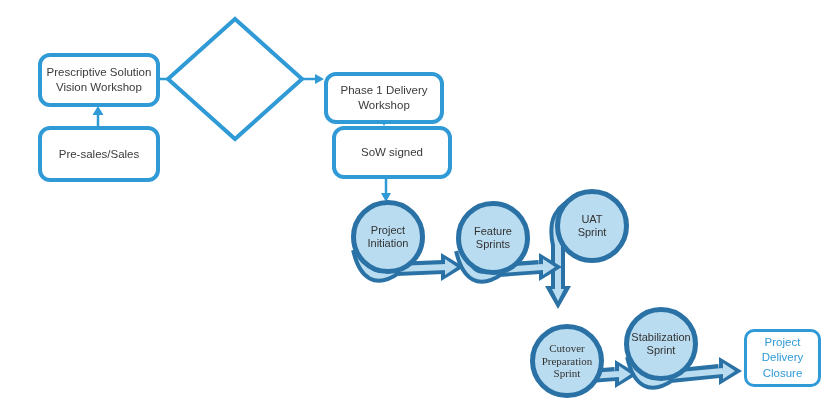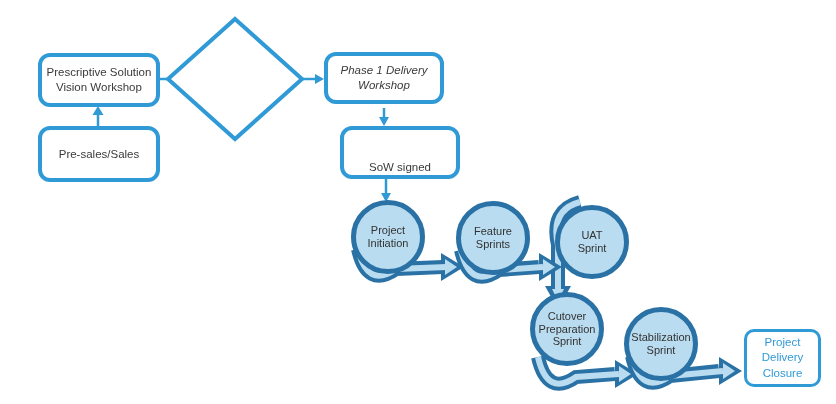--- a/index.html
+++ b/index.html
@@ -132,45 +132,45 @@
   <div class="node box" style="left:31px; top:53px; width:122px; height:54px;">
     <span>Prescriptive Solution
 Vision Workshop</span>
   </div>
 
   <div class="node box" style="left:31px; top:126px; width:122px; height:56px;">
     <span>Pre-sales/Sales</span>
   </div>
 
 
-  <div class="node box" style="left:317px; top:52px; width:120px; height:52px;font-style:italic;">
+  <div class="node box" style="left:317px; top:72px; width:120px; height:52px;">
     <span>Phase 1 Delivery
 Workshop</span>
   </div>
 
-  <div class="node box" style="left:333px; top:126px; width:120px; height:53px;align-items:flex-end;">
+  <div class="node box" style="left:325px; top:126px; width:120px; height:53px;">
     <span>SoW signed</span>
   </div>
 
   <div class="node circle" style="left:344px; top:200px; width:74px; height:74px;">
     <span>Project
 Initiation</span>
   </div>
 
   <div class="node circle" style="left:449px; top:201px; width:74px; height:74px;">
     <span>Feature
 Sprints</span>
   </div>
 
-  <div class="node circle" style="left:548px; top:205px; width:74px; height:74px;">
+  <div class="node circle" style="left:548px; top:189px; width:74px; height:74px;">
     <span>UAT
 Sprint</span>
   </div>
 
-  <div class="node circle" style="left:523px; top:292px; width:74px; height:74px;">
+  <div class="node circle" style="left:523px; top:324px; width:74px; height:74px;font-family:Liberation Serif, serif;">
     <span>Cutover
 Preparation
 Sprint</span>
   </div>
 
   <div class="node circle" style="left:617px; top:307px; width:74px; height:74px;">
     <span>Stabilization
 Sprint</span>
   </div>
 

